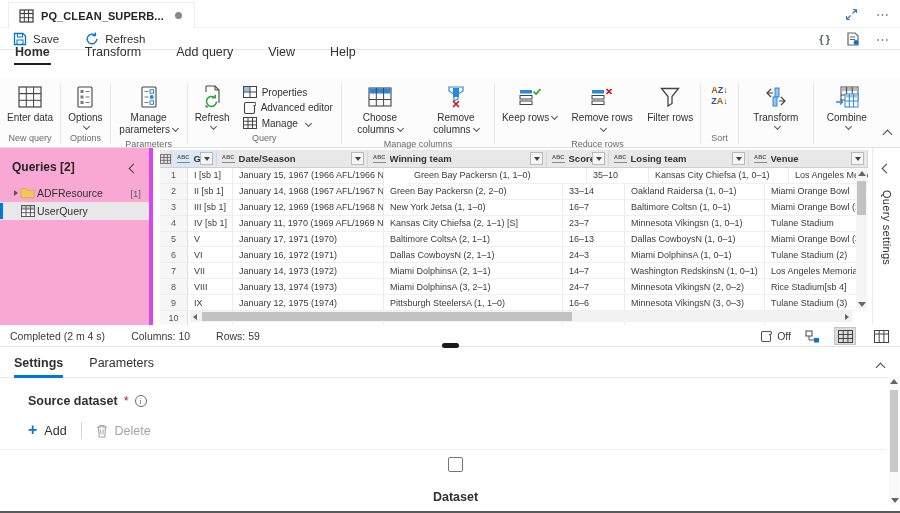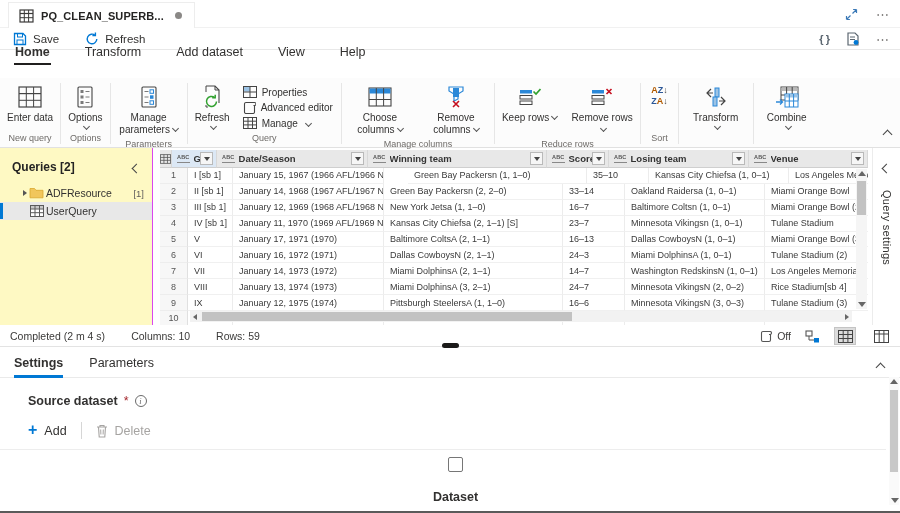--- a/index.html
+++ b/index.html
@@ -43,24 +43,24 @@
   .chev-sm { display:inline-block; width:5px; height:5px; border-left:1.2px solid #555; border-bottom:1.2px solid #555; transform:rotate(-45deg); margin-left:3px; vertical-align:2px; }
   .smallcol { display:flex; flex-direction:column; gap:3px; padding:4px 8px 0 2px; }
   .smallbtn { display:flex; align-items:center; gap:5px; font-size:10px; color:#323130; white-space:nowrap; cursor:default; }
   .sortstack { display:flex; flex-direction:column; gap:2px; padding:4px 10px; font-size:9px; font-weight:bold; color:#2b5797; line-height:1; }
   .sortstack .arr { color:#444; font-weight:normal; }
   .ribbon-collapse { position:absolute; right:9px; bottom:5px; }
   .chevron-up { display:inline-block; width:7px; height:7px; border-left:1.5px solid #444; border-top:1.5px solid #444; transform:rotate(45deg); }
   .chevron-left { display:inline-block; width:7px; height:7px; border-left:1.5px solid #444; border-bottom:1.5px solid #444; transform:rotate(45deg); }
 
   
-  .queries { position:absolute; left:0; top:148px; width:153px; height:177px; background:#fef9c3; border-right:1px solid #d946ef; }
+  .queries { position:absolute; left:0; top:148px; width:153px; height:177px; background:#f9a8d4; border-right:4px solid #d946ef; }
   .queries-head { display:flex; align-items:center; justify-content:space-between; padding:10px 12px 8px 12px; }
   .queries-title { font-size:12px; font-weight:bold; color:#252423; }
-  .qitem { position:relative; height:18px; display:flex; align-items:center; gap:2px; padding-left:23px; font-size:10.5px; color:#323130; cursor:default; }
+  .qitem { position:relative; height:18px; display:flex; align-items:center; gap:2px; padding-left:14px; font-size:10.5px; color:#323130; cursor:default; }
   .qitem.selected { background:#e8e8e8; }
   .qitem.selected::before { content:""; position:absolute; left:0; top:1px; bottom:1px; width:3px; background:#0078d4; }
   .tree-caret { width:0; height:0; border-top:3.5px solid transparent; border-bottom:3.5px solid transparent; border-left:4.5px solid #555; }
   .qbadge { position:absolute; right:8px; font-size:9.5px; color:#605e5c; }
 
   
   .grid { position:absolute; left:160px; top:150px; width:708px; height:175px; background:#fff; overflow:hidden; }
   .grow { display:flex; height:15.9px; }
   .ghead { display:flex; height:18px; }
   .hcell { background:#e8e8e8; border-right:1px solid #d8d8d8; border-bottom:1px solid #cfcfcf; display:flex; align-items:center; padding:0 3px 0 5px; font-size:9.5px; font-weight:bold; color:#333; overflow:hidden; white-space:nowrap; }
@@ -180,21 +180,21 @@
           <circle cx="10" cy="10.5" r="2.4" fill="#0078d4"></circle>
         </svg>
     </span>
     <span class="dots">⋯</span>
   </div>
 </div>
 
 <div class="ribbontabs" id="ribbon-tabs">
     <div class="rtab active">Home</div>
     <div class="rtab">Transform</div>
-    <div class="rtab">Add dataset</div>
+    <div class="rtab">Add query</div>
     <div class="rtab">View</div>
     <div class="rtab">Help</div>
   </div>
 
 <div class="ribbon">
 
   <div class="rgroup">
     <div class="rgroup-body">
       <div class="bigbtn">
         <span class="bicon">
@@ -357,20 +357,28 @@
         <span class="bicon">
           <svg width="22" height="20" viewBox="0 0 22 20">
               <rect x="1" y="3" width="12" height="3.5" fill="#2b88d8"></rect>
               <rect x="1" y="8.5" width="12" height="3.5" fill="none" stroke="#444"></rect>
               <rect x="1" y="14" width="12" height="3.5" fill="none" stroke="#444"></rect>
               <path d="M15.5 2 l5 5 M20.5 2 l-5 5" stroke="#c50f1f" stroke-width="1.6"></path>
             </svg>
         </span>
         <span class="blabel"><span>Remove rows</span><span class="chev-sm"></span></span>
       </div>
+      <div class="bigbtn">
+        <span class="bicon">
+          <svg width="20" height="20" viewBox="0 0 20 20">
+              <path d="M1.5 1.5 h17 l-6.5 8 v7 l-4 2.5 v-9.5 z" fill="none" stroke="#444" stroke-width="1.3"></path>
+            </svg>
+        </span>
+        <span class="blabel">Filter rows</span>
+      </div>
     </div>
     <div class="rgroup-label">Reduce rows</div>
   </div>
   <div class="rsep"></div>
 
   <div class="rgroup">
     <div class="rgroup-body">
       <div class="sortstack">
         <div><span style="color:#b15a00;">A</span><span style="color:#2b5797;">Z</span><span class="arr">↓</span></div>
         <div><span style="color:#2b5797;">Z</span><span style="color:#b15a00;">A</span><span class="arr">↓</span></div>

